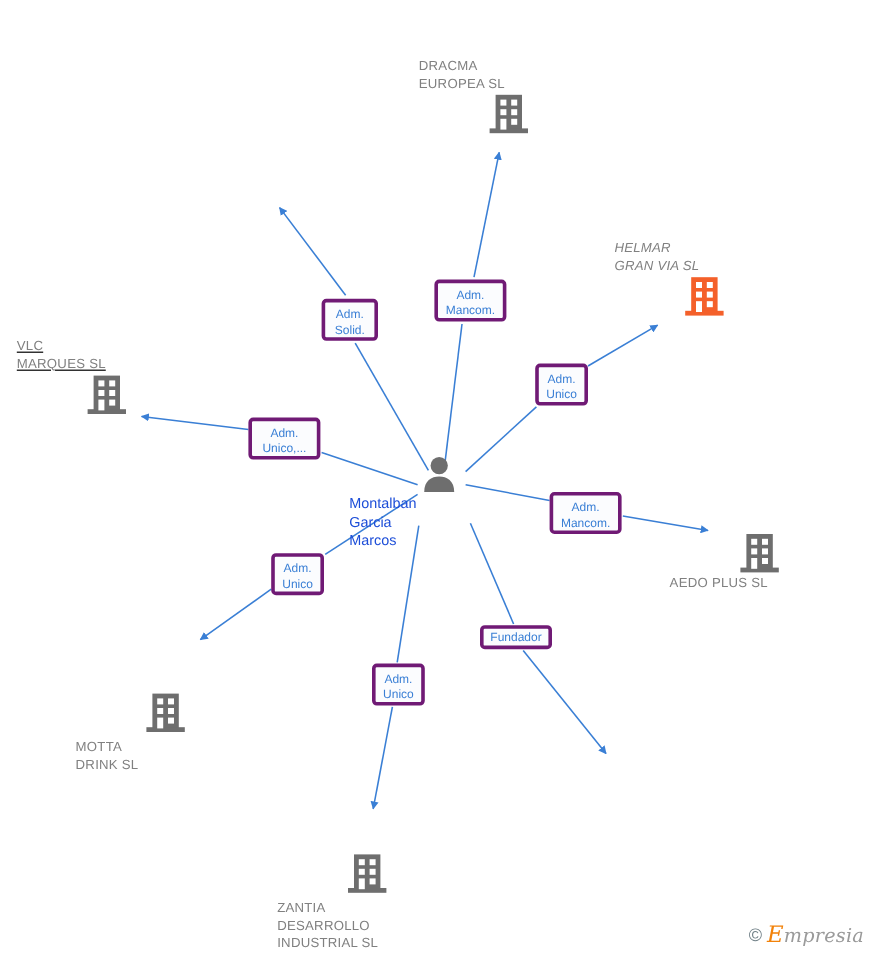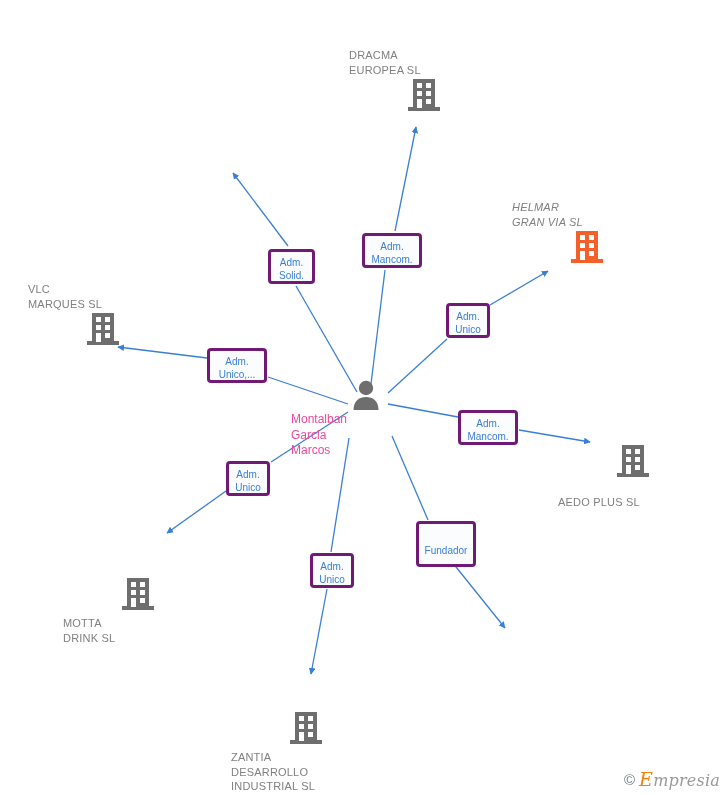--- a/index.html
+++ b/index.html
@@ -32,21 +32,21 @@
     z-index: 3;
   }
   .node-label {
     font-size: 11px;
     line-height: 14.5px;
     color: #808080;
     letter-spacing: .2px;
     white-space: pre-line;
   }
   .node-label.person {
-    color: #ec4899;
+    color: #1d4ed8;
     letter-spacing: 0;
   }
   .node-icon {
     display: block;
     margin: 0 auto;
   }
 
   
   .edge-label {
     position: absolute;
@@ -158,21 +158,21 @@
 
   <div class="edge-label" style="left:458px;top:410px;width:60px;height:35px;">Adm.
 Mancom.</div>
 
   <div class="edge-label" style="left:226px;top:461px;width:44px;height:35px;">Adm.
 Unico</div>
 
   <div class="edge-label" style="left:310px;top:553px;width:44px;height:35px;">Adm.
 Unico</div>
 
-  <div class="edge-label" style="left:416px;top:521px;width:60px;height:20px;padding:20px 5px;">Fundador</div>
+  <div class="edge-label" style="left:400px;top:521px;width:60px;height:20px;padding:1px 5px;">Fundador</div>
 
 
   <div class="node" style="left:424px;top:48px;">
     <div class="node-label">DRACMA
 EUROPEA SL</div>
     <svg class="node-icon" width="34" height="36" viewBox="0 0 34 36">
       <rect x="6" y="2" width="22" height="30" fill="#6e6e6e"></rect>
       <rect x="1" y="30" width="32" height="4" fill="#6e6e6e"></rect>
       <rect x="10" y="6" width="5" height="5" fill="#ffffff"></rect>
       <rect x="19" y="6" width="5" height="5" fill="#ffffff"></rect>
@@ -191,21 +191,21 @@
       <rect x="1" y="30" width="32" height="4" fill="#f4602a"></rect>
       <rect x="10" y="6" width="5" height="5" fill="#ffffff"></rect>
       <rect x="19" y="6" width="5" height="5" fill="#ffffff"></rect>
       <rect x="10" y="14" width="5" height="5" fill="#ffffff"></rect>
       <rect x="19" y="14" width="5" height="5" fill="#ffffff"></rect>
       <rect x="10" y="22" width="5" height="9" fill="#ffffff"></rect>
       <rect x="19" y="22" width="5" height="5" fill="#ffffff"></rect>
     </svg>
   </div>
 
-  <div class="node" style="left:103px;top:282px;">
+  <div class="node" style="left:89px;top:282px;text-decoration:underline;">
     <div class="node-label">VLC
 MARQUES  SL</div>
     <svg class="node-icon" width="34" height="36" viewBox="0 0 34 36">
       <rect x="6" y="2" width="22" height="30" fill="#6e6e6e"></rect>
       <rect x="1" y="30" width="32" height="4" fill="#6e6e6e"></rect>
       <rect x="10" y="6" width="5" height="5" fill="#ffffff"></rect>
       <rect x="19" y="6" width="5" height="5" fill="#ffffff"></rect>
       <rect x="10" y="14" width="5" height="5" fill="#ffffff"></rect>
       <rect x="19" y="14" width="5" height="5" fill="#ffffff"></rect>
       <rect x="10" y="22" width="5" height="9" fill="#ffffff"></rect>
@@ -217,21 +217,21 @@
     <svg class="node-icon" width="34" height="36" viewBox="0 0 34 36">
       <rect x="6" y="2" width="22" height="30" fill="#6e6e6e"></rect>
       <rect x="1" y="30" width="32" height="4" fill="#6e6e6e"></rect>
       <rect x="10" y="6" width="5" height="5" fill="#ffffff"></rect>
       <rect x="19" y="6" width="5" height="5" fill="#ffffff"></rect>
       <rect x="10" y="14" width="5" height="5" fill="#ffffff"></rect>
       <rect x="19" y="14" width="5" height="5" fill="#ffffff"></rect>
       <rect x="10" y="22" width="5" height="9" fill="#ffffff"></rect>
       <rect x="19" y="22" width="5" height="5" fill="#ffffff"></rect>
     </svg>
-    <div class="node-label" style="margin-top:16px;">AEDO PLUS  SL</div>
+    <div class="node-label" style="margin-top:0;">AEDO PLUS  SL</div>
   </div>
 
   <div class="node" style="left:138px;top:576px;">
     <svg class="node-icon" width="34" height="36" viewBox="0 0 34 36">
       <rect x="6" y="2" width="22" height="30" fill="#6e6e6e"></rect>
       <rect x="1" y="30" width="32" height="4" fill="#6e6e6e"></rect>
       <rect x="10" y="6" width="5" height="5" fill="#ffffff"></rect>
       <rect x="19" y="6" width="5" height="5" fill="#ffffff"></rect>
       <rect x="10" y="14" width="5" height="5" fill="#ffffff"></rect>
       <rect x="19" y="14" width="5" height="5" fill="#ffffff"></rect>

